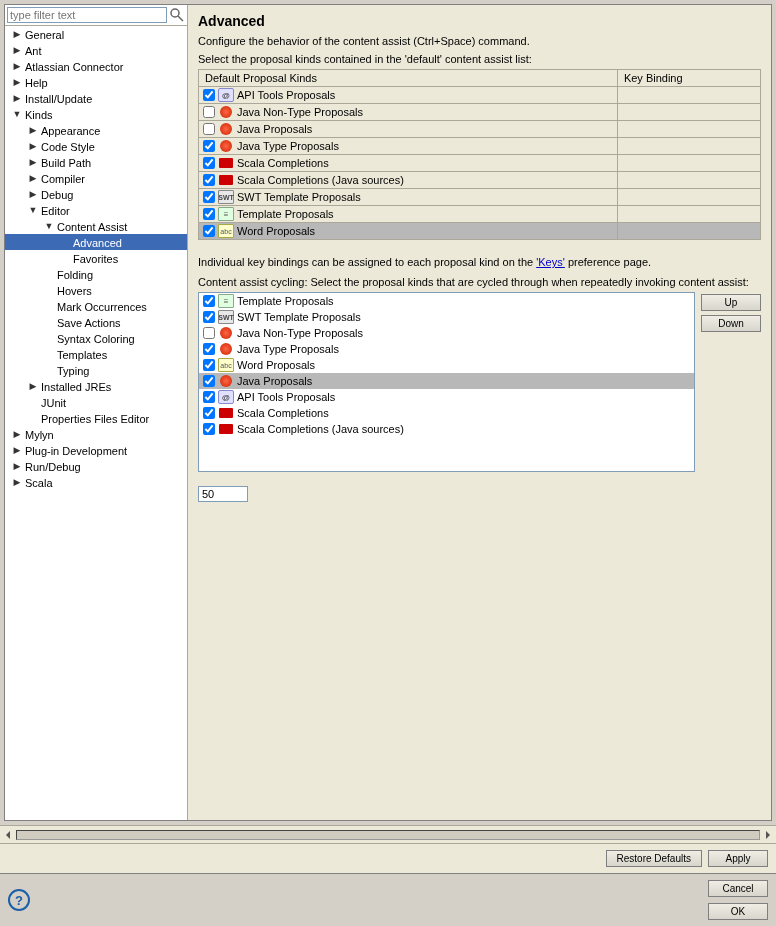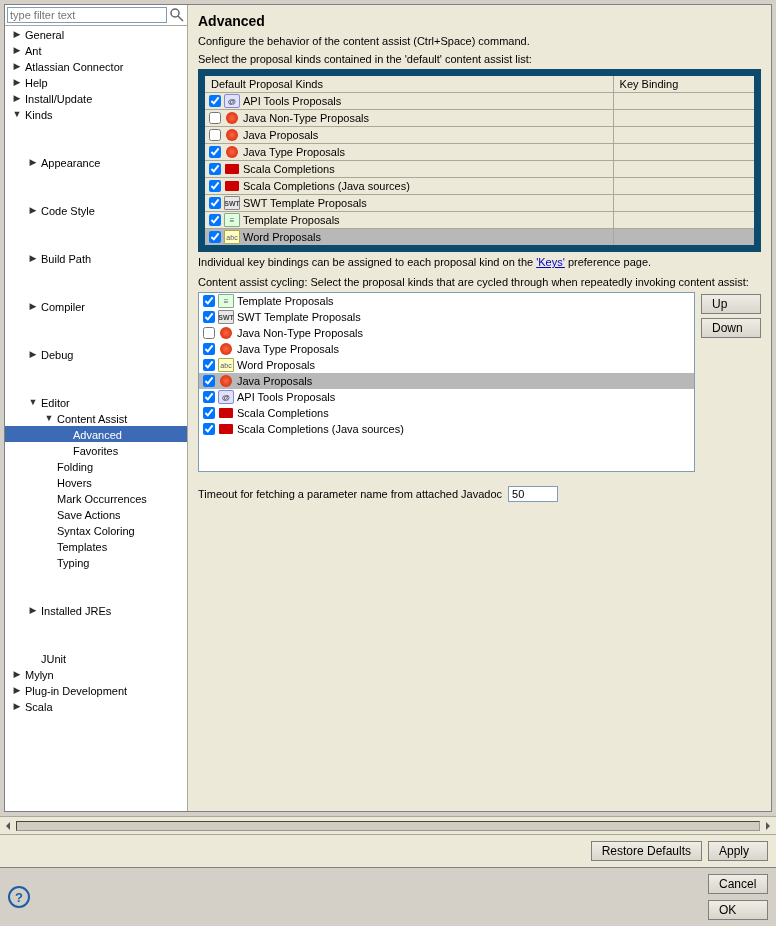--- a/index.html
+++ b/index.html
@@ -22,35 +22,35 @@
 
     .tree-arrow { width: 16px; height: 14px; display: flex; align-items: center; justify-content: center; font-size: 9px; color: #333; flex-shrink: 0; }
     .tree-arrow.open::before { content: '▼'; }
     .tree-arrow.closed::before { content: '▶'; }
     .tree-arrow.leaf::before { content: ''; }
 
     .tree-label { font-size: 11px; }
     .tree-item.selected .tree-label { color: white; }
 
     .indent-1 { padding-left: 4px; }
-    .indent-2 { padding-left: 20px; margin-top: 32px; }
+    .indent-2 { padding-left: 20px; }
     .indent-3 { padding-left: 36px; }
     .indent-4 { padding-left: 52px; }
 
     
     .right-panel { flex: 1; display: flex; flex-direction: column; padding: 8px 10px; background: #ece9d8; overflow-y: auto; }
 
     .panel-title { font-size: 14px; font-weight: bold; color: #000; margin-bottom: 6px; }
 
     .panel-desc { font-size: 11px; color: #000; margin-bottom: 6px; }
 
     .section-label { font-size: 11px; color: #000; margin-bottom: 4px; }
 
     
-    .proposal-table { width: 100%; border-collapse: collapse; border: 7px solid #0c4a6e; margin-bottom: 4px; }
+    .proposal-table { width: 100%; border-collapse: collapse; border: 1px solid #0c4a6e; margin-bottom: 16px; }
     .proposal-table th { background: #ece9d8; border: 1px solid #aca899; padding: 2px 6px; font-size: 11px; font-weight: normal; text-align: left; }
     .proposal-table td { border: 1px solid #aca899; padding: 1px 4px; font-size: 11px; }
     .proposal-table tr.highlighted { background: #b8b8b8; }
 
     .row-check { display: flex; align-items: center; gap: 3px; }
     .row-icon { width: 16px; height: 14px; display: inline-flex; align-items: center; justify-content: center; font-size: 10px; }
 
     
     .icon-api { background: #e0e0ff; border: 1px solid #8888cc; border-radius: 2px; font-size: 8px; font-weight: bold; color: #333; padding: 0 1px; }
     .icon-swt { background: #e8e8e8; border: 1px solid #888; border-radius: 1px; font-size: 7px; font-weight: bold; color: #444; padding: 0 1px; }
@@ -59,21 +59,21 @@
 
     .link-text { color: #0000cc; text-decoration: underline; cursor: pointer; }
 
     
     .cycling-area { display: flex; gap: 6px; margin-bottom: 10px; }
     .cycling-list { flex: 1; border: 1px solid #7f9db9; background: #fff; min-height: 180px; }
     .cycling-list-item { display: flex; align-items: center; padding: 1px 4px; font-size: 11px; gap: 3px; }
     .cycling-list-item.highlighted { background: #b8b8b8; }
 
     .cycling-buttons { display: flex; flex-direction: column; gap: 4px; padding-top: 2px; }
-    .btn { font-size: 12px; padding: 2px 10px; background: linear-gradient(to bottom, #f0ede4, #d8d5cc); border: 1px solid #7f7f7f; cursor: pointer; min-width: 60px; text-align: left; }
+    .btn { font-size: 10px; padding: 2px 10px; background: linear-gradient(to bottom, #f0ede4, #d8d5cc); border: 1px solid #7f7f7f; cursor: pointer; min-width: 60px; text-align: center; }
 
     
     .timeout-row { display: flex; align-items: center; gap: 6px; margin-top: 4px; }
     .timeout-label { font-size: 11px; }
     .timeout-input { width: 50px; border: 1px solid #7f9db9; padding: 1px 3px; font-size: 11px; }
 
     
     .bottom-scroll { height: 18px; background: #ece9d8; border-top: 1px solid #aca899; display: flex; align-items: center; padding: 0 2px; }
     .scroll-track { flex: 1; height: 10px; background: #d0ccc0; border: 1px inset #999; display: flex; align-items: center; }
 
@@ -219,31 +219,39 @@
         <div class="tree-item indent-2">
           <div class="tree-arrow closed"></div>
           <span class="tree-label">Installed JREs</span>
         </div>
 
         <div class="tree-item indent-2">
           <div class="tree-arrow leaf"></div>
           <span class="tree-label">JUnit</span>
         </div>
 
+        <div class="tree-item indent-2">
+          <div class="tree-arrow leaf"></div>
+          <span class="tree-label">Properties Files Editor</span>
+        </div>
 
         <div class="tree-item indent-1">
           <div class="tree-arrow closed"></div>
           <span class="tree-label">Mylyn</span>
         </div>
 
         <div class="tree-item indent-1">
           <div class="tree-arrow closed"></div>
           <span class="tree-label">Plug-in Development</span>
         </div>
 
+        <div class="tree-item indent-1">
+          <div class="tree-arrow closed"></div>
+          <span class="tree-label">Run/Debug</span>
+        </div>
 
         <div class="tree-item indent-1">
           <div class="tree-arrow closed"></div>
           <span class="tree-label">Scala</span>
         </div>
 
       </div>
     </div>
 
     <div class="right-panel">
@@ -427,21 +435,20 @@
               <span>Scala Completions (Java sources)</span>
             </div>
           </div>
         <div class="cycling-buttons">
           <button class="btn">Up</button>
           <button class="btn">Down</button>
         </div>
       </div>
 
       <div class="timeout-row">
-        <span class="timeout-label">Timeout for fetching a parameter name from attached Javadoc</span>
         <input type="text" class="timeout-input" value="50" style="">
       </div>
     </div>
   </div>
 
   <div class="bottom-scroll">
     <svg width="12" height="12" viewBox="0 0 12 12">
         <polygon points="8,2 4,6 8,10" fill="#555"></polygon>
       </svg>
     <div class="scroll-track" style="flex:1;margin:0 2px;"></div>

